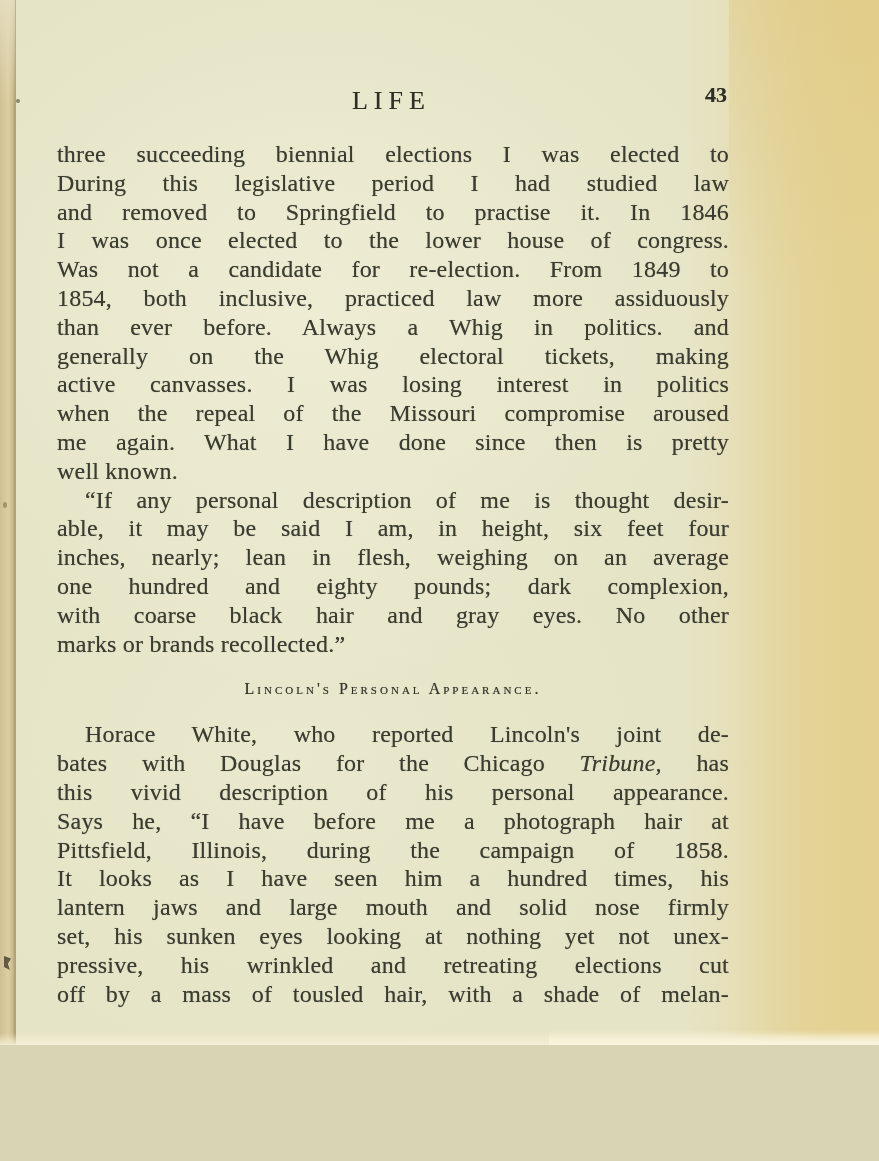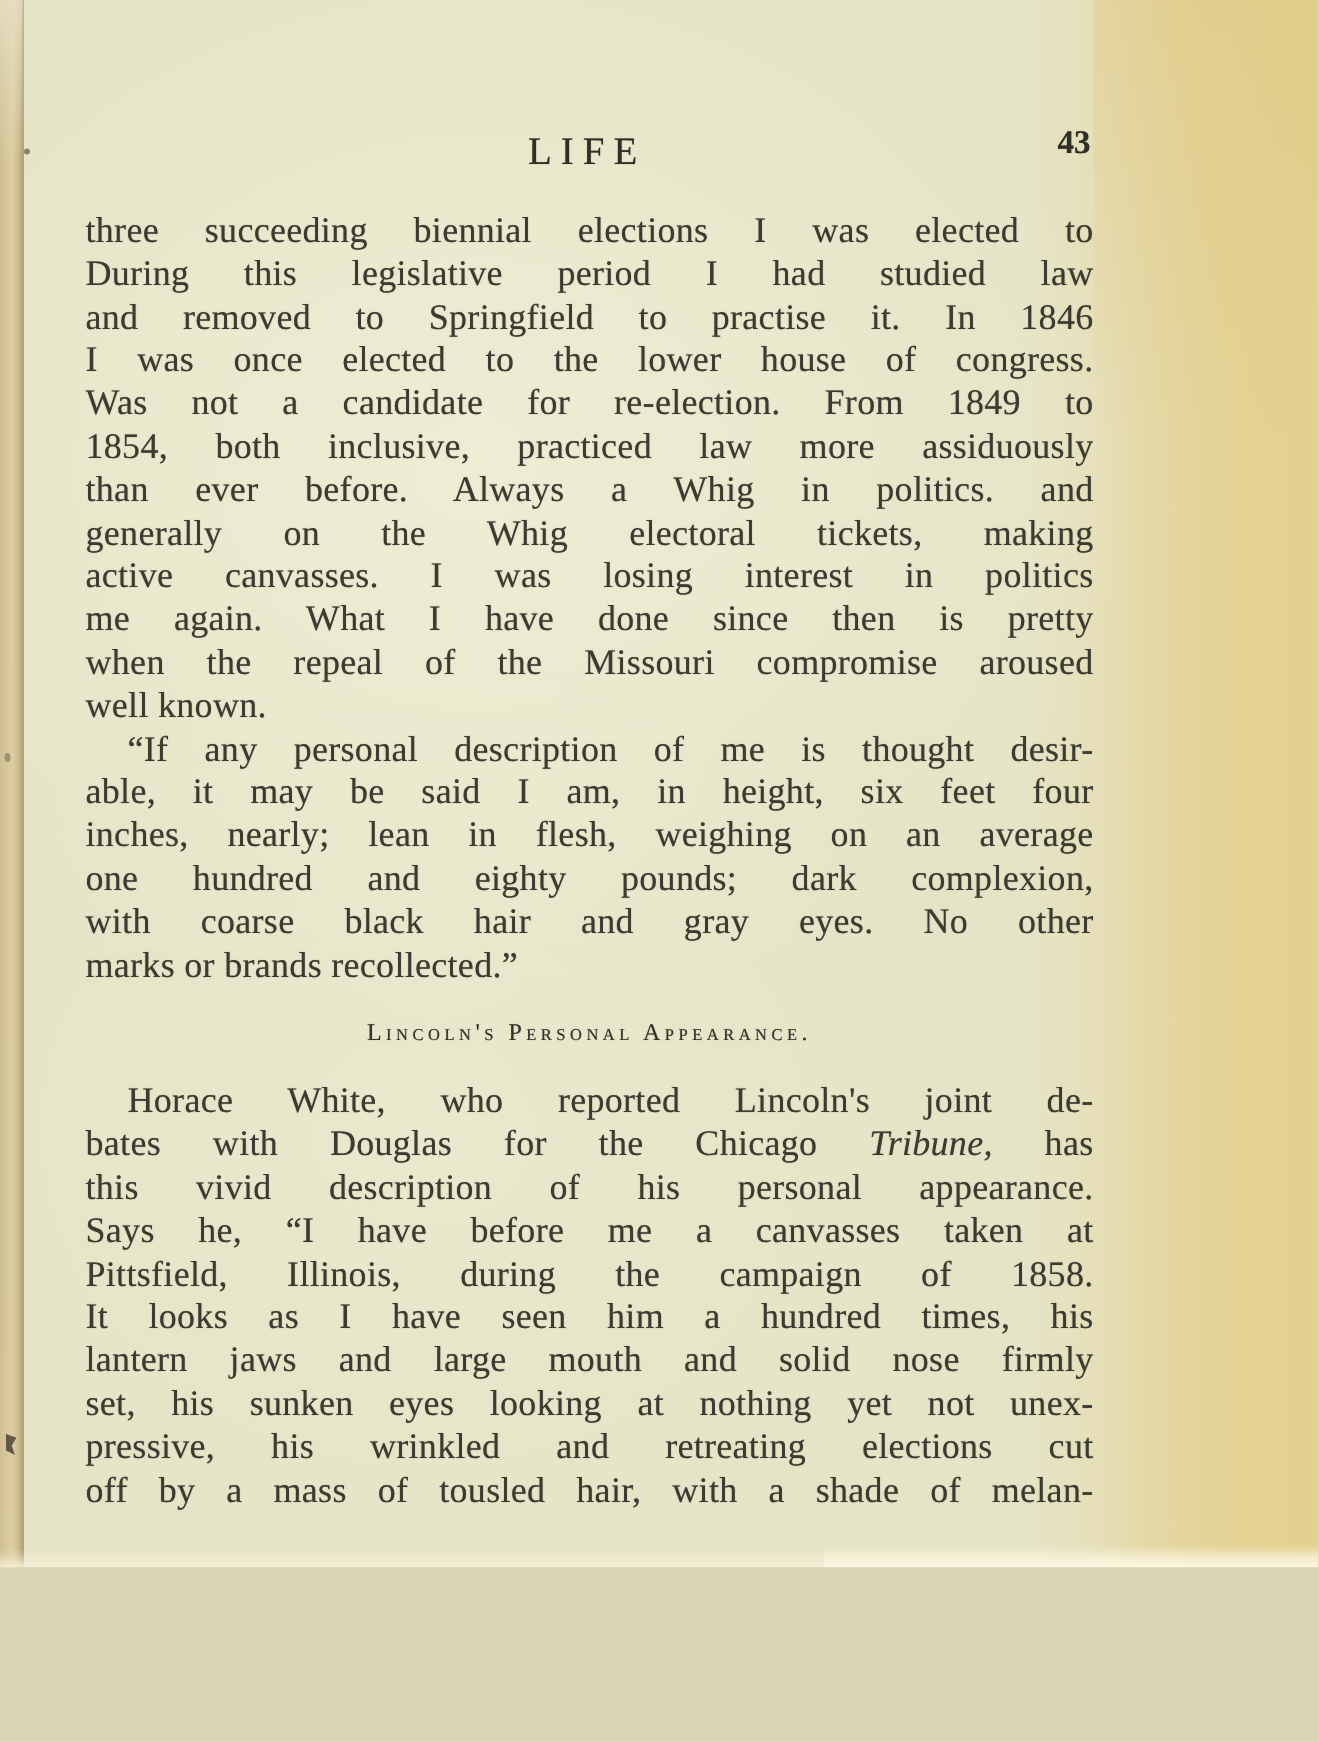--- a/index.html
+++ b/index.html
@@ -104,38 +104,38 @@
       <div class="para">
         <div class="line">three succeeding biennial elections I was elected to</div>
         <div class="line">During this legislative period I had studied law</div>
         <div class="line">and removed to Springfield to practise it. In 1846</div>
         <div class="line">I was once elected to the lower house of congress.</div>
         <div class="line">Was not a candidate for re-election. From 1849 to</div>
         <div class="line">1854, both inclusive, practiced law more assiduously</div>
         <div class="line">than ever before. Always a Whig in politics. and</div>
         <div class="line">generally on the Whig electoral tickets, making</div>
         <div class="line">active canvasses. I was losing interest in politics</div>
+        <div class="line">when the repeal of the Missouri compromise aroused</div>
         <div class="line">me again. What I have done since then is pretty</div>
-        <div class="line">when the repeal of the Missouri compromise aroused</div>
         <div class="line para-end">well known.</div>
       </div>
       <div class="para">
         <div class="line indent">“If any personal description of me is thought desir-</div>
         <div class="line">able, it may be said I am, in height, six feet four</div>
         <div class="line">inches, nearly; lean in flesh, weighing on an average</div>
         <div class="line">one hundred and eighty pounds; dark complexion,</div>
         <div class="line">with coarse black hair and gray eyes. No other</div>
         <div class="line para-end">marks or brands recollected.”</div>
       </div>
       <div class="section-heading">Lincoln's Personal Appearance.</div>
       <div class="para">
         <div class="line indent">Horace White, who reported Lincoln's joint de-</div>
         <div class="line"><span>bates with Douglas for the Chicago </span><span class="em">Tribune,</span><span> has</span></div>
         <div class="line">this vivid description of his personal appearance.</div>
-        <div class="line">Says he, “I have before me a canvasses taken at</div>
+        <div class="line">Says he, “I have before me a photograph hair at</div>
         <div class="line">Pittsfield, Illinois, during the campaign of 1858.</div>
         <div class="line">It looks as I have seen him a hundred times, his</div>
         <div class="line">lantern jaws and large mouth and solid nose firmly</div>
         <div class="line">set, his sunken eyes looking at nothing yet not unex-</div>
         <div class="line">pressive, his wrinkled and retreating elections cut</div>
         <div class="line">off by a mass of tousled hair, with a shade of melan-</div>
       </div>
     </div>
 
 </div>

